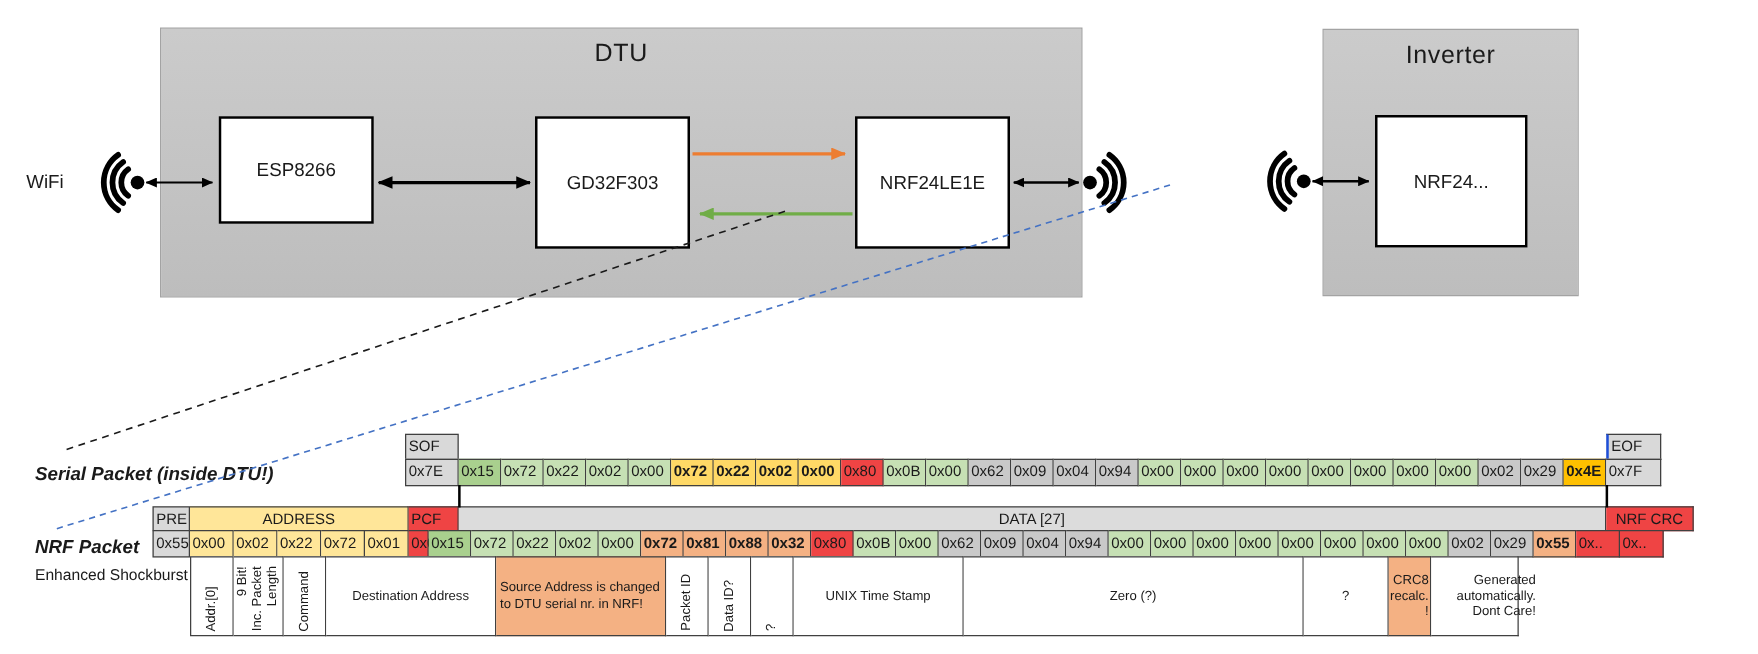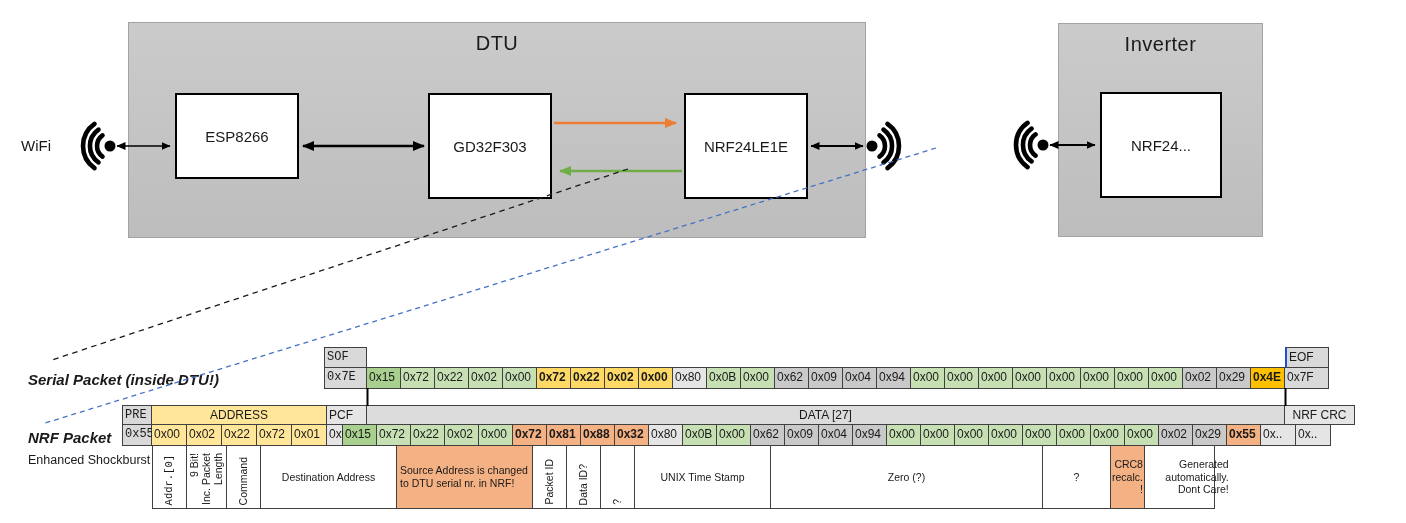--- a/index.html
+++ b/index.html
@@ -11,34 +11,34 @@
   .graybox .boxtitle{text-align:center;font-size:20px;padding-top:9px;letter-spacing:.5px;}
   .comp{position:absolute;background:#fff;border:2px solid #000;box-sizing:border-box;
         display:flex;align-items:center;justify-content:center;font-size:15px;}
   .flabel{position:absolute;font-size:15px;}
   
   #overlay{position:absolute;left:0;top:0;z-index:6;pointer-events:none;}
   
   .trow{position:absolute;display:flex;z-index:4;}
   .cell{box-sizing:border-box;border:1px solid #404040;border-left:0;height:22px;
         font-size:12px;padding:2px 0 0 2px;white-space:nowrap;overflow:visible;background:#fff;}
-  .trow .cell:first-child{border-left:1px solid #404040;font-family:Liberation Mono, monospace;}
+  .trow .cell:first-child{border-left:1px solid #404040;}
   .cell.blf{border-left:2px solid #1d4ed8;}
   .spacer{box-sizing:border-box;border:none;background:transparent;}
   .cell.b span{font-weight:bold;}
   .cell.ctr{text-align:center;padding-left:0;}
   .cell.note{display:flex;align-items:center;justify-content:center;text-align:right;
              font-size:10.5px;line-height:1.22;padding:1px;}
   .cell.note span{white-space:pre-line;}
   .cell.note.al{justify-content:flex-start;text-align:left;padding-left:3px;}
   .cell.note.vert{align-items:flex-end;padding-bottom:3px;}
   .cell.note.vert span{writing-mode:vertical-rl;transform:rotate(180deg);white-space:pre-line;
                        line-height:1.15;}
   .gray{background:#D9D9D9;} .lgray{background:#DCDCDC;} .mgray{background:#C9C9C9;}
-  .yellow{background:#FFE699;} .gold{background:#FFD966;} .blue{background:#e5e5e5;}
+  .yellow{background:#FFE699;} .gold{background:#FFD966;} .blue{background:#ef4444;}
   .gmed{background:#A9D08E;} .glight{background:#C6E0B4;} .salmon{background:#F4B183;}
   .amber{background:#FFC000;} .white{background:#fff;}
   .pktlabel{position:absolute;font-size:15px;font-weight:bold;font-style:italic;z-index:4;}
   .sublabel{position:absolute;font-size:12.5px;z-index:4;}
 </style>
 </head>
 <body>
 
 <div id="stage">
 

